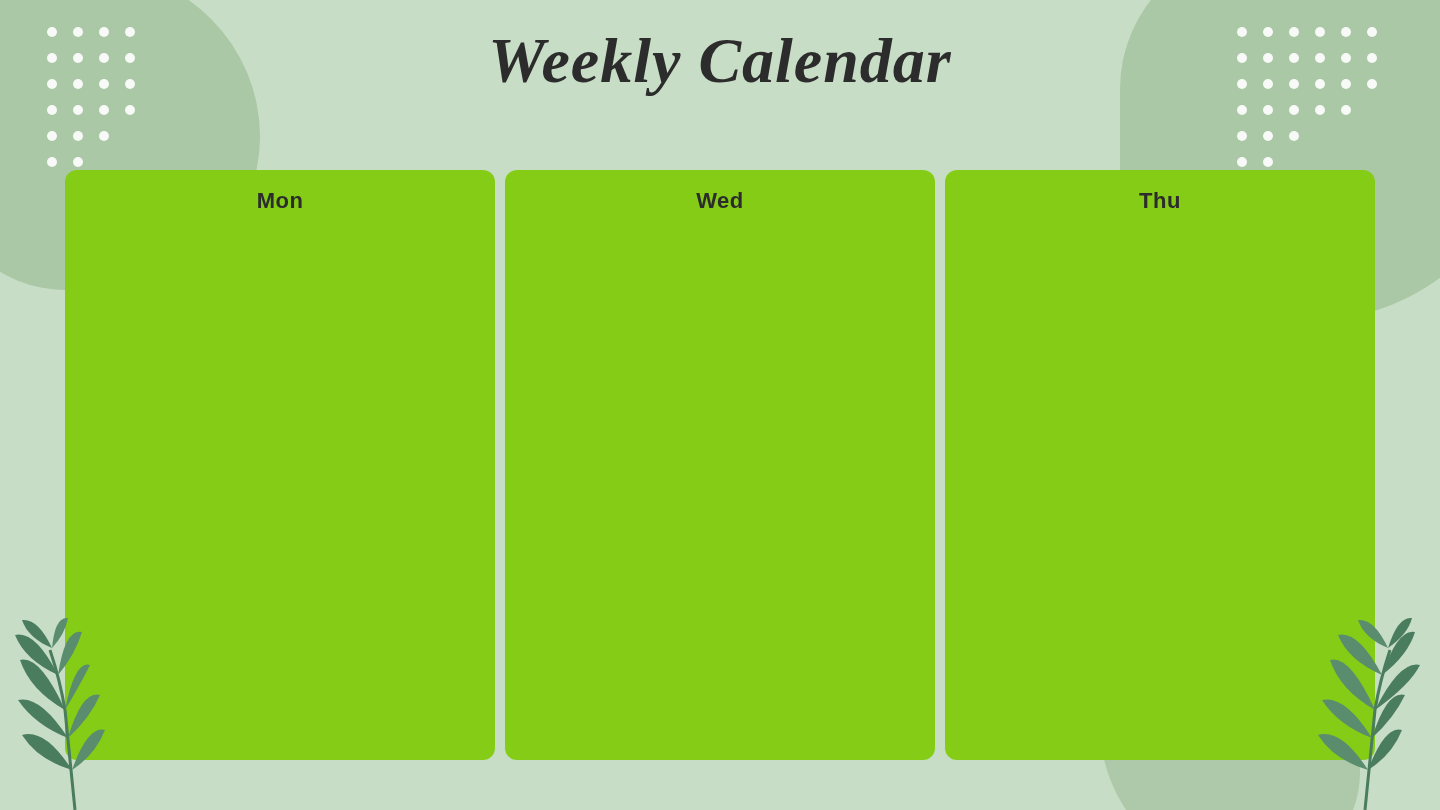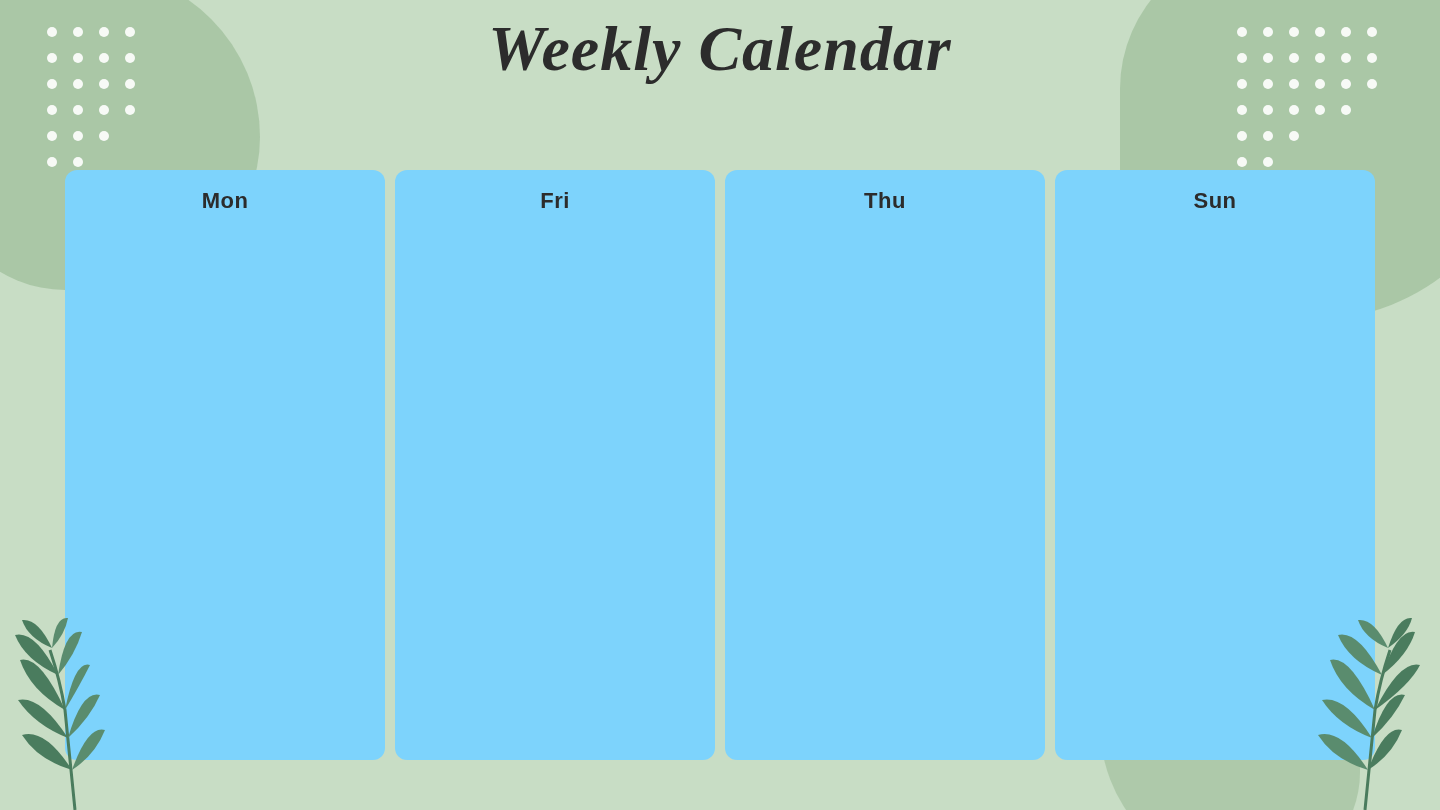--- a/index.html
+++ b/index.html
@@ -56,21 +56,21 @@
 
     .dots-right {
       position: absolute;
       top: 20px;
       right: 60px;
     }
 
     
     .title {
       position: absolute;
-      top: 12px;
+      top: 24px;
       left: 50%;
       transform: translateX(-50%);
       font-family: 'Palatino Linotype', 'Book Antiqua', cursive, serif;
       font-size: 64px;
       color: #2c2c2c;
       font-style: italic;
       font-weight: bold;
       white-space: nowrap;
       letter-spacing: 1px;
       text-align: center;
@@ -82,21 +82,21 @@
       top: 170px;
       left: 65px;
       right: 65px;
       bottom: 50px;
       display: flex;
       gap: 10px;
     }
 
     .day-column {
       flex: 1;
-      background: #7dd3fc;
+      background: #84cc16;
       border-radius: 12px;
       padding: 18px 10px;
       position: relative;
     }
 
     .day-label {
       text-align: center;
       font-family: 'Arial', sans-serif;
       font-size: 22px;
       font-weight: 600;
@@ -187,28 +187,25 @@
   </svg>
 </div>
 
 <h1 class="title">Weekly Calendar</h1>
 
 <div class="calendar-grid" id="calendar-grid">
 <div class="day-column">
       <div class="day-label">Mon</div>
     </div>
     <div class="day-column">
-      <div class="day-label">Fri</div>
+      <div class="day-label">Wed</div>
     </div>
     <div class="day-column">
       <div class="day-label">Thu</div>
     </div>
-    <div class="day-column">
-      <div class="day-label">Sun</div>
-    </div>
   </div>
 
 <div class="leaf-bottom-left">
   <svg viewBox="0 0 150 200" xmlns="http://www.w3.org/2000/svg">
 
     <path d="M75 200 Q70 150 65 100 Q60 70 50 40" stroke="#4a7c5e" stroke-width="3" fill="none"></path>
 
     <path d="M65 100 Q30 80 20 50 Q40 45 65 100Z" fill="#4a7c5e"></path>
 
     <path d="M65 100 Q80 75 90 55 Q75 50 65 100Z" fill="#5a8c6e"></path>

